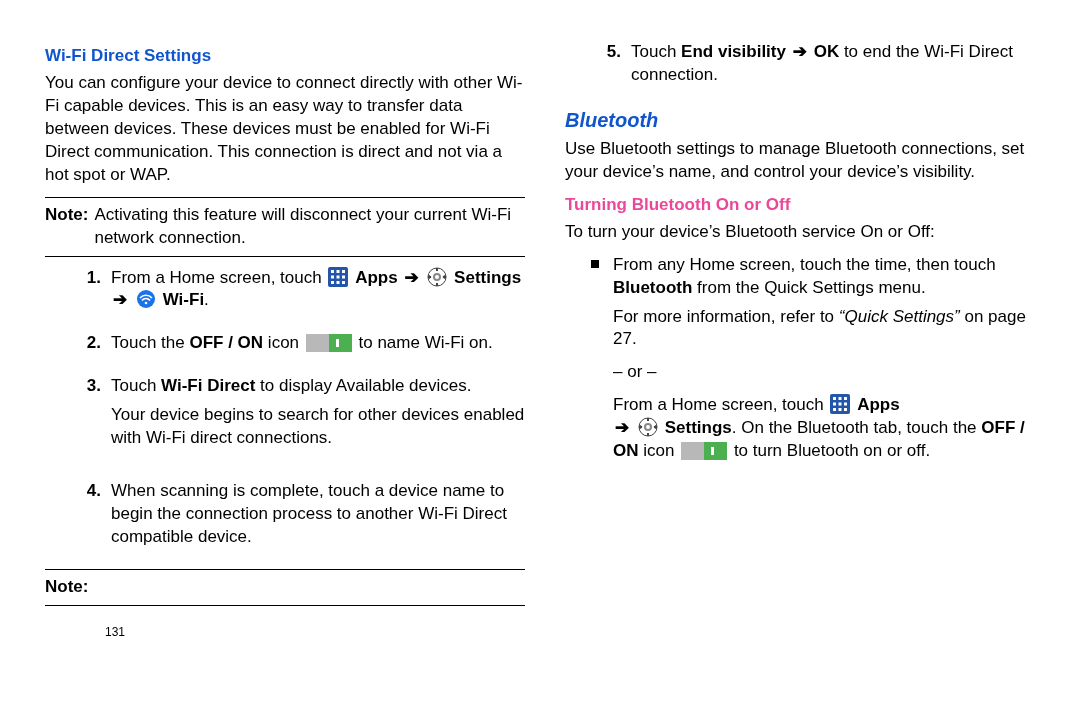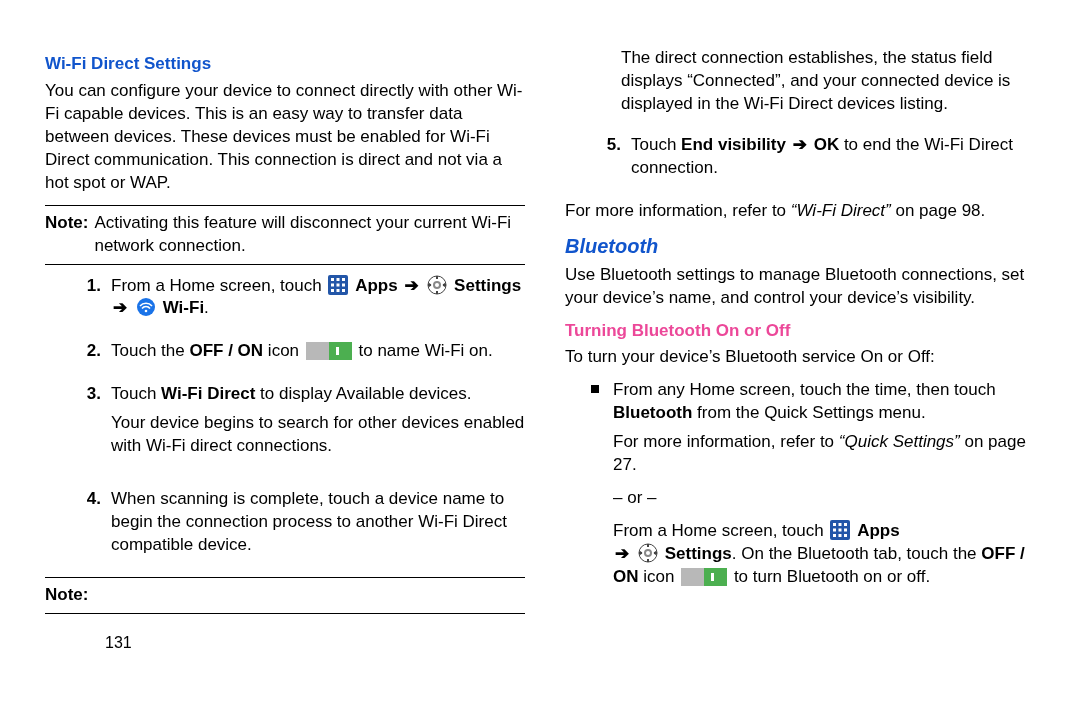--- a/index.html
+++ b/index.html
@@ -13,21 +13,20 @@
     color: #000;
     line-height: 1.35;
   }
   .page {
     display: flex;
     padding: 35px 35px 0 45px;
     gap: 40px;
   }
   .col {
     flex: 1 1 50%;
-    margin-top: 8px;
   }
   .h-blue {
     color: #1155cc;
     font-weight: 700;
     margin: 10px 0 4px 0;
   }
   .h-blue.italic {
     color: #1155cc;
     font-style: italic;
     font-size: 20px;
@@ -73,21 +72,21 @@
   .bullet-list > li .body { flex: 1; }
   b { font-weight: 700; }
   i { font-style: italic; }
   .arrow { font-family: Arial, sans-serif; font-weight: 700; display:inline-block; padding:0 2px;}
   .icon {
     display: inline-block;
     vertical-align: -4px;
     margin: 0 2px;
   }
   .apps-icon svg, .settings-icon svg, .wifi-icon svg, .toggle-icon svg { display:block; }
-  .pagenum { margin: 18px 0 0 60px; font-size: 16px; }
+  .pagenum { margin: 18px 0 0 60px; font-size: 12px; }
   .continuation { margin: 4px 0 18px 0; }
   .body p.sub { margin-top: 6px; }
 </style>
 </head>
 <body>
 
 <div class="page">
 
   <div class="col">
     <div class="h-blue">Wi-Fi Direct Settings</div>
@@ -187,34 +186,30 @@
     <div class="note-block">
       <div class="note-row">
         <div class="note-label">Note:</div>
       </div>
     </div>
 
     <div class="pagenum">131</div>
   </div>
 
   <div class="col">
-    <p class="continuation" style="margin-left:56px;">The direct connection establishes, the status field displays “Connected”, and your connected device is displayed in the Wi-Fi Direct devices listing.</p>
 
     <ol class="steps">
       <li>
         <span class="num">5.</span>
         <span class="body">
           <span>Touch </span><b>End visibility </b><b class="arrow">➔</b><b> OK</b><span> to end the Wi-Fi Direct connection.</span>
         </span>
       </li>
     </ol>
 
-    <p>
-      <span>For more information, refer to </span><i>“Wi-Fi Direct”</i><span> on page 98.</span>
-    </p>
 
     <div class="h-blue italic">Bluetooth</div>
     <p>Use Bluetooth settings to manage Bluetooth connections, set your device’s name, and control your device’s visibility.</p>
 
     <div class="h-sub">Turning Bluetooth On or Off</div>
     <p>To turn your device’s Bluetooth service On or Off:</p>
 
     <ul class="bullet-list">
       <li>
         <span class="sq"></span>

